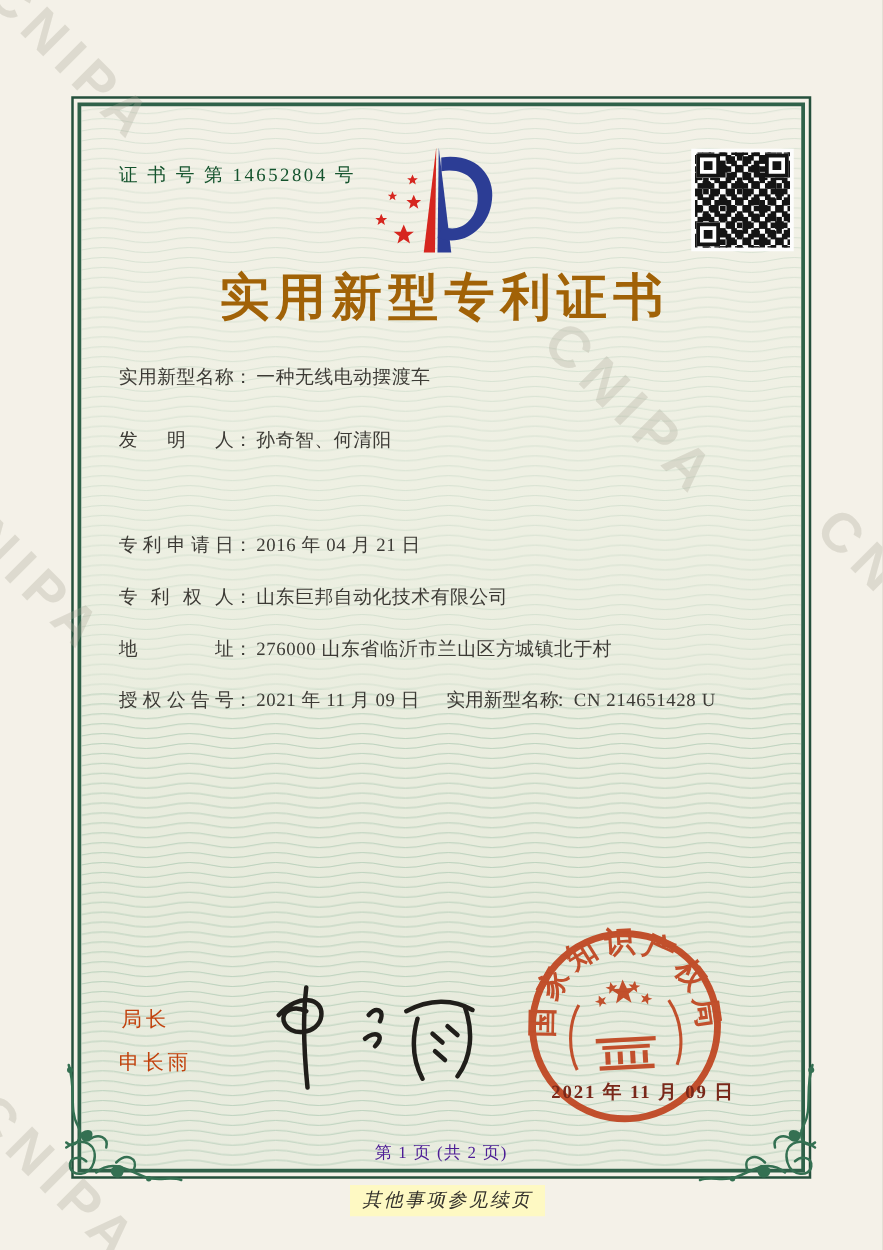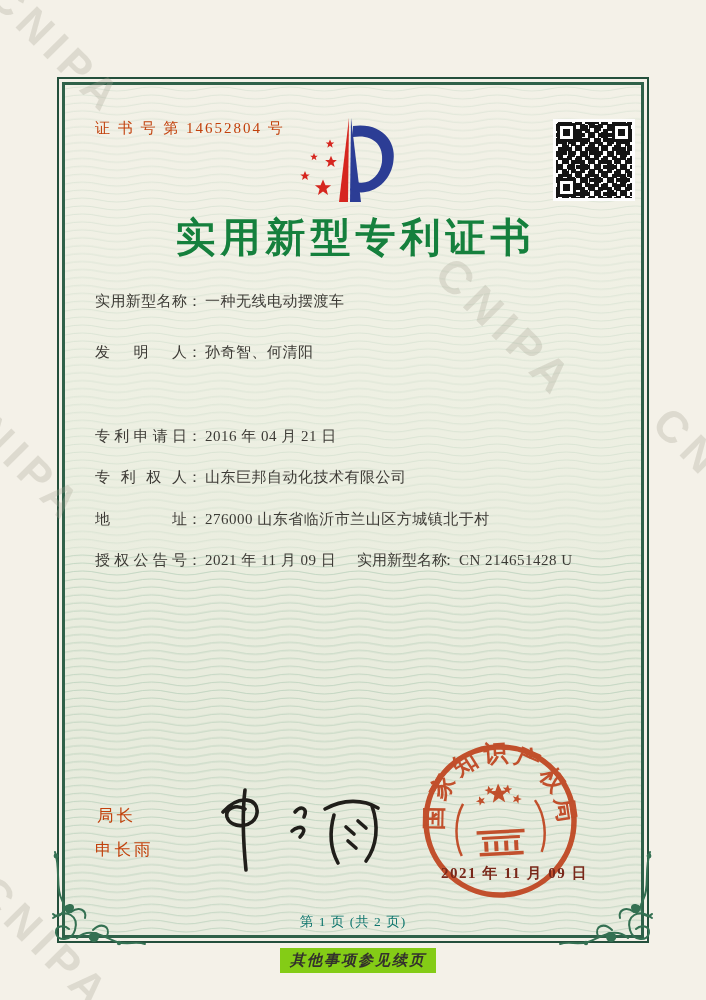--- a/index.html
+++ b/index.html
@@ -26,36 +26,36 @@
     border:2px solid #24503c; z-index:1;
   }
   .frame-inner {
     position:absolute; left:3px; top:3px; right:3px; bottom:3px;
     border:3px solid #2f6149;
     background:linear-gradient(180deg,#f3f1e7 0%,#eef0e3 35%,#e7ebdc 75%,#e9ecdf 100%);
   }
   .waves { position:absolute; left:0; top:0; width:100%; height:100%; }
   
   .content { position:absolute; inset:0; z-index:3; }
-  .cert-no { position:absolute; left:95px; top:119px; font-size:15px; letter-spacing:2px; color:#c2410c; }
+  .cert-no { position:absolute; left:95px; top:131px; font-size:15px; letter-spacing:2px; color:#14532d; }
   .logo { position:absolute; left:292px; top:106px; width:114px; height:104px; }
   .qr {
     position:absolute; left:556px; top:122px; width:76px; height:76px;
     background:
       repeating-conic-gradient(#141414 0% 25%, transparent 0% 50%) 2px 2px / 9px 9px,
       repeating-conic-gradient(#141414 0% 25%, transparent 0% 50%) 6px 3px / 13px 13px,
       #fdfdfd;
     box-shadow:0 0 0 3px #fdfdfd;
   }
   .qr .finder { position:absolute; width:19px; height:19px; border:3px solid #141414; background:#fff; }
   .qr .finder::after { content:""; position:absolute; left:3px; top:3px; width:7px; height:7px; background:#141414; }
   .qr .f-tl { left:1px; top:1px; } .qr .f-tr { right:1px; top:1px; } .qr .f-bl { left:1px; bottom:1px; }
   .title {
     position:absolute; left:0; top:210px; width:100%; text-align:center;
-    font-size:40px; font-weight:bold; letter-spacing:5px; text-indent:5px; color:#15803d;
+    font-size:40px; font-weight:bold; letter-spacing:5px; text-indent:5px; color:#a16207;
   }
   .frow { position:absolute; left:95px; font-size:15px; color:#3c3a35; white-space:nowrap; }
   .flabel { display:inline-block; width:92px; text-align:justify; text-align-last:justify; vertical-align:bottom; }
   .fvalue { margin-left:3px; letter-spacing:0.5px; }
   .pair2 { position:absolute; left:262px; top:0; white-space:nowrap; }
   .pair2 .flabel { width:84px; }
   .body-text {
     position:absolute; left:95px; top:584px; width:524px;
     font-size:15.5px; line-height:1.76; font-style:italic; color:#33312c;
     letter-spacing:0.4px;
@@ -63,24 +63,24 @@
   .body-text p { text-indent:2em; }
   .officer { position:absolute; font-family:"Liberation Sans","DejaVu Sans",sans-serif; font-size:16.5px; letter-spacing:3px; color:#c2410c; }
   .o-title { left:97px; top:805px; }
   .o-name  { left:95px; top:839px; }
   .signature { position:absolute; left:205px; top:782px; width:195px; height:96px; }
   .seal { position:absolute; left:419px; top:740px; width:162px; height:162px; opacity:0.92; transform:rotate(-3deg); }
   .seal-date {
     position:absolute; left:441px; top:864px; font-size:15px; font-weight:bold;
     color:#79281a; letter-spacing:1.5px; white-space:nowrap;
   }
-  .page-num { position:absolute; left:0; top:913px; width:100%; text-align:center; font-size:13.5px; color:#0f766e; letter-spacing:1px; }
+  .page-num { position:absolute; left:0; top:913px; width:100%; text-align:center; font-size:13.5px; color:#4c1d95; letter-spacing:1px; }
   .footer-note {
     position:absolute; left:280px; top:948px; padding:3px 10px;
-    background:#84cc16; font-size:15px; font-style:italic; letter-spacing:2px; color:#33312c; white-space:nowrap;font-weight:bold;
+    background:#fef9c3; font-size:15px; font-style:italic; letter-spacing:2px; color:#33312c; white-space:nowrap;
   }
   .flourish { position:absolute; width:104px; height:100px; z-index:3; }
   .fl-left  { left:45px;  top:850px; }
   .fl-right { left:556px; top:850px; transform:scaleX(-1); }
 </style>
 </head>
 <body>
 
 <div class="page">
 

